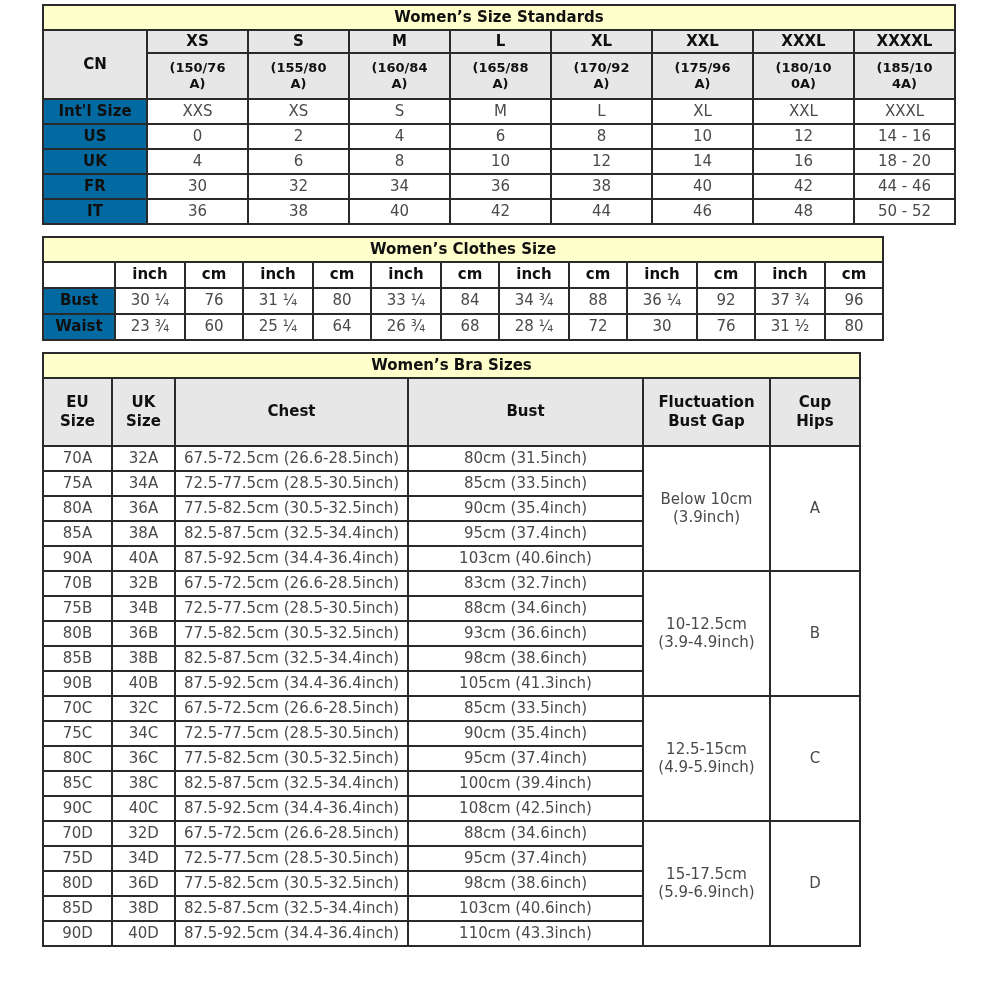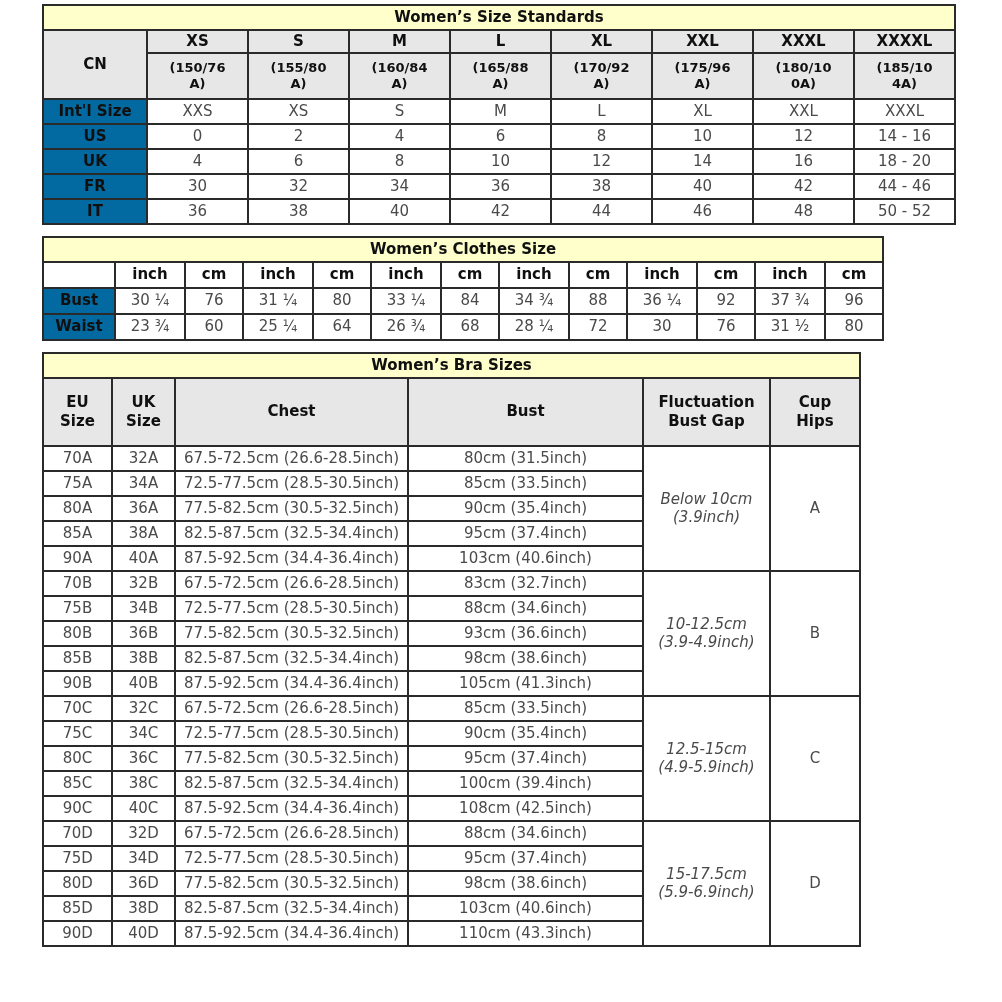--- a/index.html
+++ b/index.html
@@ -17,21 +17,21 @@
     padding: 1px 3px;
     line-height: 1.25;
     overflow: hidden;
   }
   .tbl td.title  { background: #ffffcc; font-weight: bold; color: #101010; font-size: 15px; }
   .tbl td.hdr    { background: #e7e7e7; font-weight: bold; color: #101010; white-space: pre-line; }
   .tbl td.code   { font-size: 13px; word-break: break-all; }
   .tbl td.rowlabel { background: #0369a1; font-weight: bold; color: #101010; }
   .tbl td.blank  { background: #ffffff; }
   .tbl td.unit   { background: #ffffff; font-weight: bold; color: #101010; }
-  .tbl td.fluct  { white-space: pre-line; font-style: italic; }
+  .tbl td.fluct  { white-space: pre-line; }
 
   tr.r-title { height: 25px; }
   tr.r-sizes1 { height: 22px; }
   tr.r-codes { height: 46px; }
   tr.r-sizes2 { height: 40px; }
   tr.r-units { height: 26px; margin-top: 43px; }
   tr.r-hdr3 { height: 68px; }
   tbody tr { height: 25px; }
   table.t2 tbody tr { height: 26px; }
 </style>

